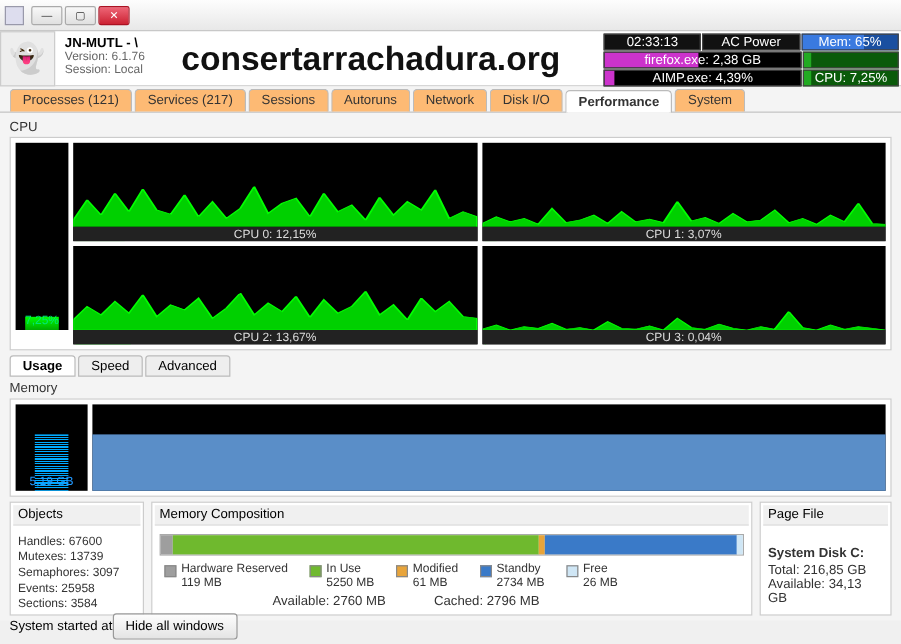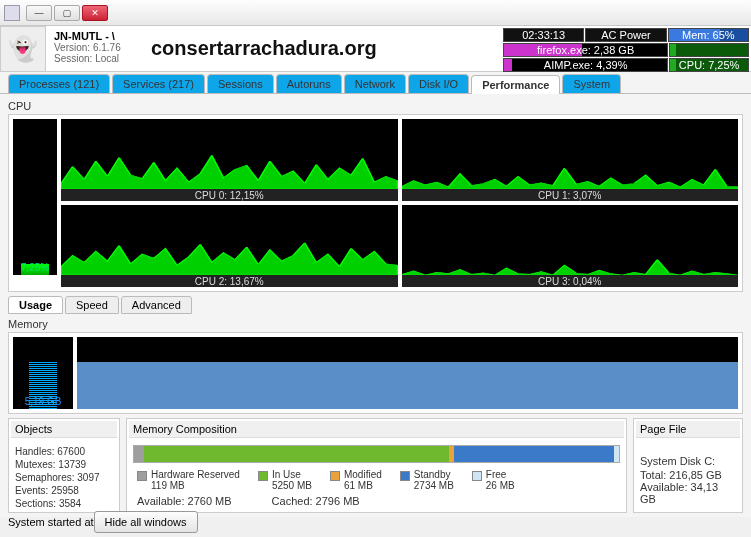--- a/index.html
+++ b/index.html
@@ -8,33 +8,33 @@
 .titlebar .icon{width:16px;height:16px;background:#dde;border:1px solid #99a;margin-right:6px}
 .titlebar .title{flex:1;color:#333}
 .winbtns{display:flex;gap:2px}
 .winbtn{width:26px;height:16px;border:1px solid #aaa;border-radius:2px;background:linear-gradient(#f8f8f8,#e0e0e0);display:flex;align-items:center;justify-content:center;font-size:9px;color:#333;cursor:pointer}
 .winbtn.close{background:linear-gradient(#e67,#c23);color:#fff;border-color:#a12}
 .toprow{display:flex;height:46px;background:#fff;border-bottom:1px solid #ccc}
 .ghost{width:46px;height:46px;background:#eee;border:1px solid #ccc;display:flex;align-items:center;justify-content:center;font-size:24px;color:#888}
 .sysinfo{padding:4px 8px;flex:0 0 90px}
 .sysinfo .host{font-weight:bold}
 .sysinfo .sub{color:#666;font-size:10px}
-.watermark{flex:1;font-size:20px;font-weight:bold;color:#111;display:flex;align-items:center;padding-left:15px}
+.watermark{flex:1;font-size:28px;font-weight:bold;color:#111;display:flex;align-items:center;padding-left:15px}
 .statgrid{display:flex;flex-direction:column;gap:1px;padding:2px;width:250px}
 .statrow{display:flex;gap:1px;height:14px}
 .statcell{flex:1;font-size:10px;color:#fff;display:flex;align-items:center;justify-content:center;position:relative;border:1px solid #444;background:#000}
 .statcell.dark{background:#111}
 .statcell.mem{background:#1a4fa0}
 .statcell.cpu{background:#0a5a0a}
 .statcell .bar{position:absolute;left:0;top:0;bottom:0;background:#c3c}
 .statcell.mem .bar{background:#3a7ae0}
 .statcell.cpu .bar{background:#2a2}
 .statcell span{position:relative;z-index:1}
 .tabs{display:flex;background:#f4f4f4;border-bottom:1px solid #bbb;padding:2px 8px 0 8px;gap:2px}
-.tab{padding:3px 10px;border:1px solid #bbb;border-bottom:none;background:#0ea5e9;border-radius:4px 4px 0 0;cursor:pointer;color:#333}
+.tab{padding:3px 10px;border:1px solid #bbb;border-bottom:none;background:#fdba74;border-radius:4px 4px 0 0;cursor:pointer;color:#333}
 .tab.active{background:#fff;font-weight:bold;position:relative;top:1px}
 .mainarea{padding:4px 8px;background:#f4f4f4}
 .panel-label{font-size:11px;color:#333;margin:2px 0}
 .cpu-panel{display:flex;gap:4px;border:1px solid #ccc;background:#fff;padding:4px}
 .cpu-meter{width:44px;background:#000;position:relative;display:flex;flex-direction:column;justify-content:flex-end;align-items:center}
 .cpu-meter .fill{background:linear-gradient(#0f0,#0a0);width:28px}
 .cpu-meter .val{color:#00e676;font-size:10px;position:absolute;bottom:2px}
 .cpu-graphs{flex:1;display:grid;grid-template-columns:1fr 1fr;grid-template-rows:1fr 1fr;gap:4px}
 .graph{background:#000;position:relative;height:82px;overflow:hidden}
 .graph svg{position:absolute;left:0;bottom:12px;width:100%;height:70px}
@@ -53,24 +53,24 @@
 .objects{width:112px;border:1px solid #ccc;background:#fff;padding:2px}
 .objects .hdr,.comp .hdr,.pagefile .hdr{background:#f0f0f0;border-bottom:1px solid #ddd;padding:2px 4px;margin-bottom:7px}
 .objline{padding:1px 4px;font-size:10px;color:#333}
 .comp{flex:1;border:1px solid #ccc;background:#fff;padding:2px}
 .compbar{height:18px;display:flex;margin:4px;border:1px solid #aaa}
 .compbar div{height:100%}
 .legend{display:flex;gap:18px;padding:2px 8px;flex-wrap:wrap}
 .legitem{display:flex;gap:4px;align-items:flex-start}
 .legsw{width:10px;height:10px;border:1px solid #888;margin-top:2px}
 .legtxt{font-size:10px;color:#333}
-.availrow{padding:2px 8px;font-size:10px;color:#333;display:flex;gap:40px;}
+.availrow{padding:2px 8px;font-size:10px;color:#333;display:flex;gap:40px;margin-left:90px}
 .pagefile{width:110px;border:1px solid #ccc;background:#fff;padding:2px}
 .pfbody{padding:4px;font-size:10px;color:#333}
-.pfbody .lbl{font-weight:normal;margin:6px 0 2px}
+.pfbody .lbl{font-weight:bold;margin:6px 0 2px}
 .footer{position:absolute;bottom:4px;left:8px;right:8px;display:flex;justify-content:flex-start;align-items:center}
 .hidebtn{padding:4px 10px;border:1px solid #999;border-radius:3px;background:linear-gradient(#fdfdfd,#e4e4e4);cursor:pointer}
 </style>
 </head>
 <body>
 
 <div class="titlebar">
   <div class="icon"></div>
   <div class="winbtns">
     <div class="winbtn">—</div>

